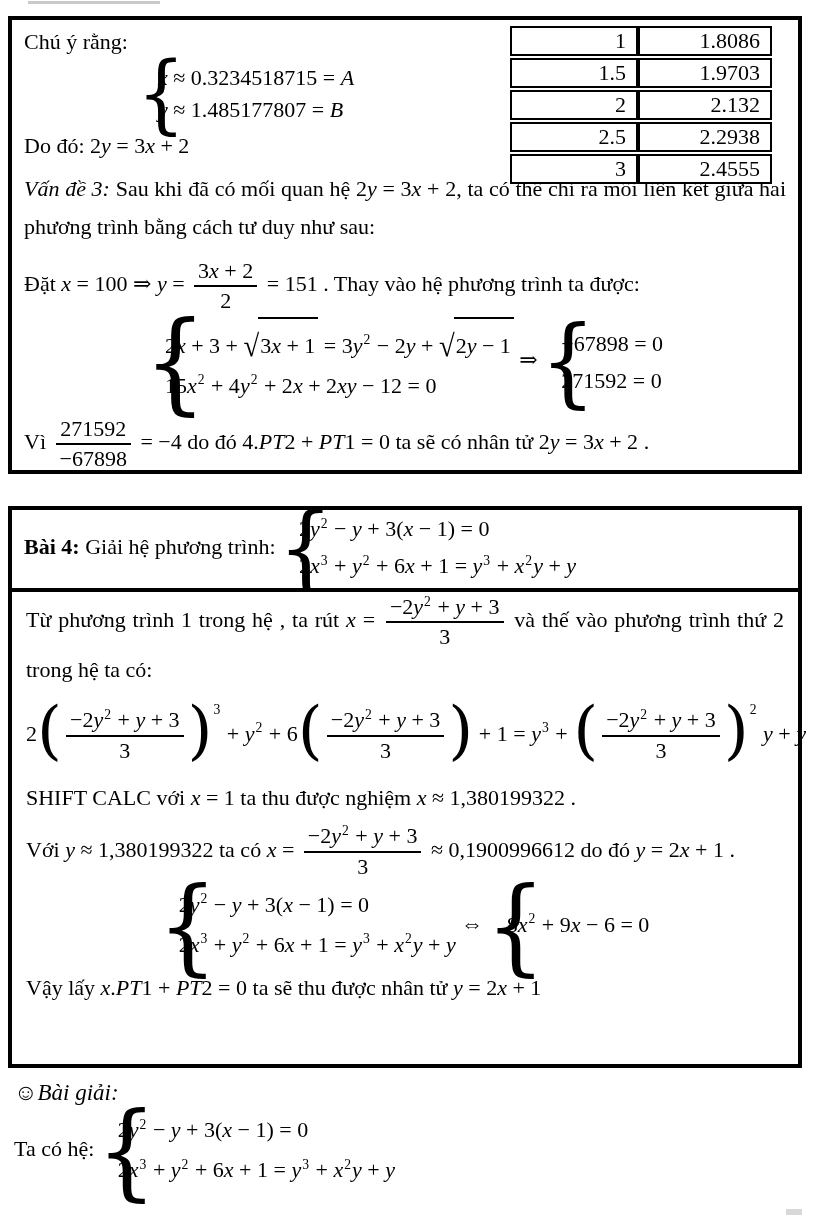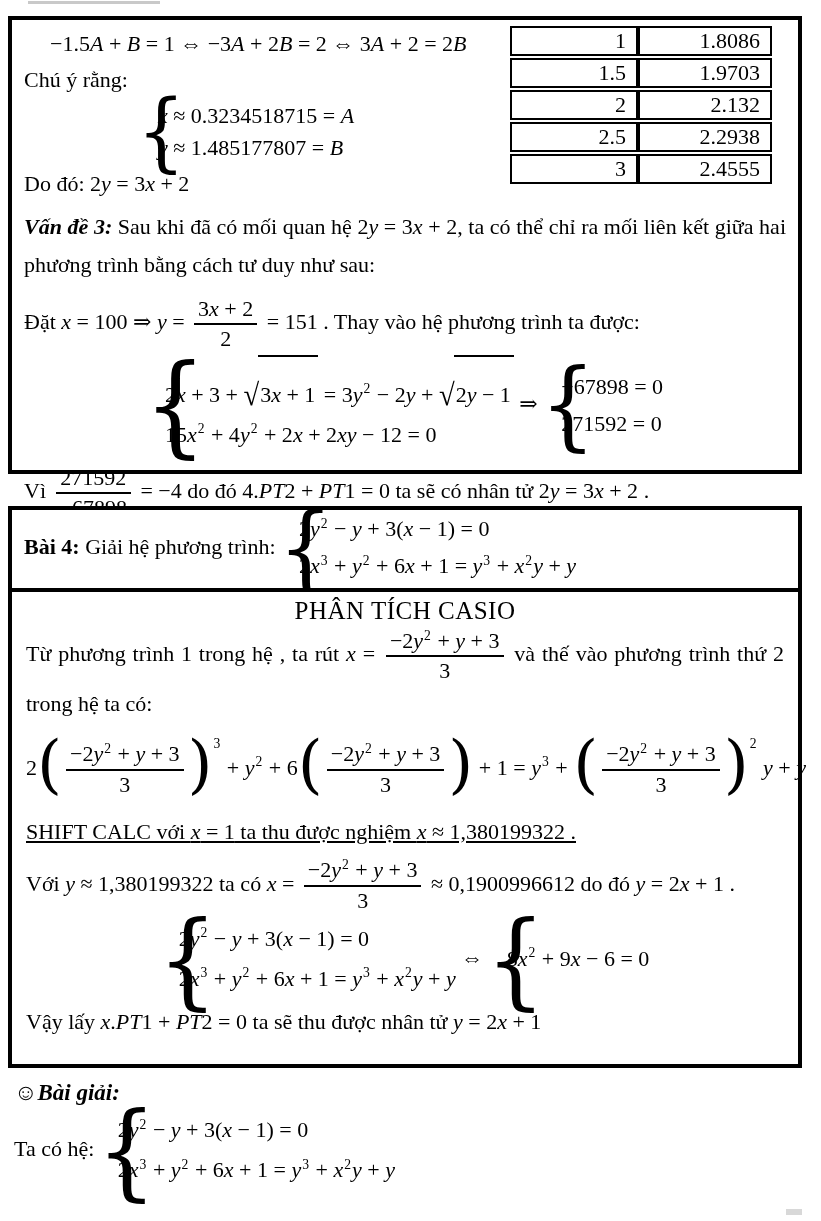--- a/index.html
+++ b/index.html
@@ -28,47 +28,47 @@
   .ln-sys1{ margin:2px 0 2px 116px; }
   .ln-sys1 .sysrow{ line-height:32px; }
   .ln-vd3{ margin-top:6px; }
   .ln-dat{ margin-top:12px; }
   .ln-ctr1{ margin-top:2px; }
   .ln-ctr1 .sysrow{ line-height:37px; }
   .ln-vi{ margin-top:9px; }
   #box2 .sysrow{ line-height:34px; }
   .casio-title{ text-align:center; font-size:25px; line-height:34px; letter-spacing:0.5px; }
   .ln-bigeq{ margin:10px 0 8px 0; line-height:70px; }
-  .ln-shift{ margin-top:8px;text-decoration:underline; }
+  .ln-shift{ margin-top:8px; }
   .ln-voi{ margin-top:2px; line-height:64px; }
   .ln-thay{ margin-top:2px; }
   .ln-ctr2{ margin-top:4px; }
   .ln-ctr2 .sysrow{ line-height:37px; }
   .ln-vay{ margin-top:4px; }
   .ln-giai{ line-height:33px; font-size:23px; }
   .ln-dk{ line-height:34px; }
   .ln-tch{ margin-top:2px; }
   .ln-tch .sysrow{ line-height:37px; }
 
   
   .rm{ font-style:normal; }
   .b{ font-weight:bold; }
-  .bi{ font-weight:bold; font-style:italic;margin-top:24px; }
+  .bi{ font-weight:normal; font-style:italic;margin-top:24px; }
   .it{ font-style:italic; }
   .up{ font-style:normal; }
 
   
   .sup{ font-size:0.62em; position:relative; top:-0.62em; margin:0 1px; }
   .sup.hi{ top:-2.0em; }
   .frac{ display:inline-block; vertical-align:middle; text-align:center; margin:0 4px; }
   .frac .num{ display:block; line-height:1.2; padding:0 4px 1px 4px; }
   .frac .den{ display:block; line-height:1.2; border-top:2px solid #000; padding:1px 4px 0 4px; }
   .sqrt{ display:inline; white-space:nowrap; }
   .radsign{ display:inline-block; font-size:1.3em; transform:scaleY(1.08); vertical-align:-2px; }
-  .radicand{ display:inline-block; border-top:2px solid #000; padding:19px 3px 0 2px; margin-left:-1px; }
+  .radicand{ display:inline-block; border-top:2px solid #000; padding:8px 3px 0 2px; margin-left:-1px; }
   .sys{ position:relative; display:inline-flex; align-items:center; vertical-align:middle;
         padding-left:18px; text-align:left; }
   .brace{ position:absolute; left:-3px; top:50%; transform:translateY(-50%) scaleY(1.12);
           line-height:1; font-family:"DejaVu Serif",serif; font-weight:400; }
   .syscol{ display:inline-block; }
   .sysrow{ display:block; white-space:nowrap; }
   .bigp{ display:inline; font-size:64px; line-height:0; vertical-align:-0.17em;
          font-family:"DejaVu Serif",serif; font-weight:400; }
 
   
@@ -103,21 +103,20 @@
             <td class="c1">2.5</td>
             <td class="c2">2.2938</td>
           </tr>
           <tr>
             <td class="c1">3</td>
             <td class="c2">2.4555</td>
           </tr>
         </tbody>
       </table>
     <div id="box1-content">
-        <div class="ln ln-eq1"><span class="m"><span class="up">−1.5</span><span class="it">A</span><span class="up"> + </span><span class="it">B</span><span class="up"> = 1 ⇔ −3</span><span class="it">A</span><span class="up"> + 2</span><span class="it">B</span><span class="up"> = 2 ⇔ 3</span><span class="it">A</span><span class="up"> + 2 = 2</span><span class="it">B</span></span></div>
         <div class="ln"><span class="rm">Chú ý rằng:</span></div>
         <div class="ln ln-sys1"><span class="sys">
             <span class="brace" style="font-size: 76px;">{</span>
             <span class="syscol">
               <span class="sysrow"><span class="m"><span class="it">x</span><span class="up"> ≈ 0.3234518715 = </span><span class="it">A</span></span></span>
               <span class="sysrow"><span class="m"><span class="it">y</span><span class="up"> ≈ 1.485177807 = </span><span class="it">B</span></span></span>
             </span>
           </span></div>
         <div class="ln"><span class="rm">Do đó: </span><span class="m"><span class="up">2</span><span class="it">y</span><span class="up"> = 3</span><span class="it">x</span><span class="up"> + 2</span></span></div>
         <div class="para ln-vd3"><span class="bi">Vấn đề 3:</span><span class="rm"> Sau khi đã có mối quan hệ </span><span class="m"><span class="up">2</span><span class="it">y</span><span class="up"> = 3</span><span class="it">x</span><span class="up"> + 2</span></span><span class="rm">, ta có thể chỉ ra mối liên kết giữa hai phương trình bằng cách tư duy như sau:</span></div>
@@ -145,21 +144,20 @@
             <span class="brace" style="font-size: 87px;">{</span>
             <span class="syscol">
               <span class="sysrow"><span class="m"><span class="up">2</span><span class="it">y</span></span><span class="sup"><span class="up">2</span></span><span class="m"><span class="up"> − </span><span class="it">y</span><span class="up"> + 3(</span><span class="it">x</span><span class="up"> − 1) = 0</span></span></span>
               <span class="sysrow"><span class="m"><span class="up">2</span><span class="it">x</span></span><span class="sup"><span class="up">3</span></span><span class="m"><span class="up"> + </span><span class="it">y</span></span><span class="sup"><span class="up">2</span></span><span class="m"><span class="up"> + 6</span><span class="it">x</span><span class="up"> + 1 = </span><span class="it">y</span></span><span class="sup"><span class="up">3</span></span><span class="m"><span class="up"> + </span><span class="it">x</span></span><span class="sup"><span class="up">2</span></span><span class="m"><span class="it">y</span><span class="up"> + </span><span class="it">y</span></span></span>
             </span>
           </span></div>
       </div>
   </div>
 
   <div id="box3" class="docbox">
-    <div class="casio-title">PHÂN TÍCH CASIO</div>
     <div id="box3-content">
         <div class="para"><span class="rm">Từ phương trình 1 trong hệ , ta rút </span><span class="m"><span class="it">x</span><span class="up"> = </span></span><span class="frac"><span class="num"><span class="m"><span class="up">−2</span><span class="it">y</span></span><span class="sup"><span class="up">2</span></span><span class="m"><span class="up"> + </span><span class="it">y</span><span class="up"> + 3</span></span></span><span class="den"><span class="m"><span class="up">3</span></span></span></span><span class="rm"> và thế vào phương trình thứ 2 trong hệ ta có:</span></div>
         <div class="ln ln-bigeq"><span class="m"><span class="up">2</span></span><span class="bigp">(</span><span class="frac"><span class="num"><span class="m"><span class="up">−2</span><span class="it">y</span></span><span class="sup"><span class="up">2</span></span><span class="m"><span class="up"> + </span><span class="it">y</span><span class="up"> + 3</span></span></span><span class="den"><span class="m"><span class="up">3</span></span></span></span><span class="bigp">)</span><span class="sup hi"><span class="up">3</span></span><span class="m"><span class="up"> + </span><span class="it">y</span></span><span class="sup"><span class="up">2</span></span><span class="m"><span class="up"> + 6</span></span><span class="bigp">(</span><span class="frac"><span class="num"><span class="m"><span class="up">−2</span><span class="it">y</span></span><span class="sup"><span class="up">2</span></span><span class="m"><span class="up"> + </span><span class="it">y</span><span class="up"> + 3</span></span></span><span class="den"><span class="m"><span class="up">3</span></span></span></span><span class="bigp">)</span><span class="m"><span class="up"> + 1 = </span><span class="it">y</span></span><span class="sup"><span class="up">3</span></span><span class="m"><span class="up"> + </span></span><span class="bigp">(</span><span class="frac"><span class="num"><span class="m"><span class="up">−2</span><span class="it">y</span></span><span class="sup"><span class="up">2</span></span><span class="m"><span class="up"> + </span><span class="it">y</span><span class="up"> + 3</span></span></span><span class="den"><span class="m"><span class="up">3</span></span></span></span><span class="bigp">)</span><span class="sup hi"><span class="up">2</span></span><span class="m"><span class="up"> </span><span class="it">y</span><span class="up"> + </span><span class="it">y</span></span></div>
         <div class="ln ln-shift"><span class="rm">SHIFT CALC với </span><span class="m"><span class="it">x</span><span class="up"> = 1</span></span><span class="rm"> ta thu được nghiệm </span><span class="m"><span class="it">x</span><span class="up"> ≈ 1,380199322</span></span><span class="rm"> .</span></div>
         <div class="ln ln-voi"><span class="rm">Với </span><span class="m"><span class="it">y</span><span class="up"> ≈ 1,380199322</span></span><span class="rm"> ta có </span><span class="m"><span class="it">x</span><span class="up"> = </span></span><span class="frac"><span class="num"><span class="m"><span class="up">−2</span><span class="it">y</span></span><span class="sup"><span class="up">2</span></span><span class="m"><span class="up"> + </span><span class="it">y</span><span class="up"> + 3</span></span></span><span class="den"><span class="m"><span class="up">3</span></span></span></span><span class="m"><span class="up"> ≈ 0,1900996612</span></span><span class="rm"> do đó </span><span class="m"><span class="it">y</span><span class="up"> = 2</span><span class="it">x</span><span class="up"> + 1</span></span><span class="rm"> .</span></div>
         <div class="ln center ln-ctr2"><span class="sys">
             <span class="brace" style="font-size: 94px;">{</span>
             <span class="syscol">
               <span class="sysrow"><span class="m"><span class="up">2</span><span class="it">y</span></span><span class="sup"><span class="up">2</span></span><span class="m"><span class="up"> − </span><span class="it">y</span><span class="up"> + 3(</span><span class="it">x</span><span class="up"> − 1) = 0</span></span></span>
               <span class="sysrow"><span class="m"><span class="up">2</span><span class="it">x</span></span><span class="sup"><span class="up">3</span></span><span class="m"><span class="up"> + </span><span class="it">y</span></span><span class="sup"><span class="up">2</span></span><span class="m"><span class="up"> + 6</span><span class="it">x</span><span class="up"> + 1 = </span><span class="it">y</span></span><span class="sup"><span class="up">3</span></span><span class="m"><span class="up"> + </span><span class="it">x</span></span><span class="sup"><span class="up">2</span></span><span class="m"><span class="it">y</span><span class="up"> + </span><span class="it">y</span></span></span>

